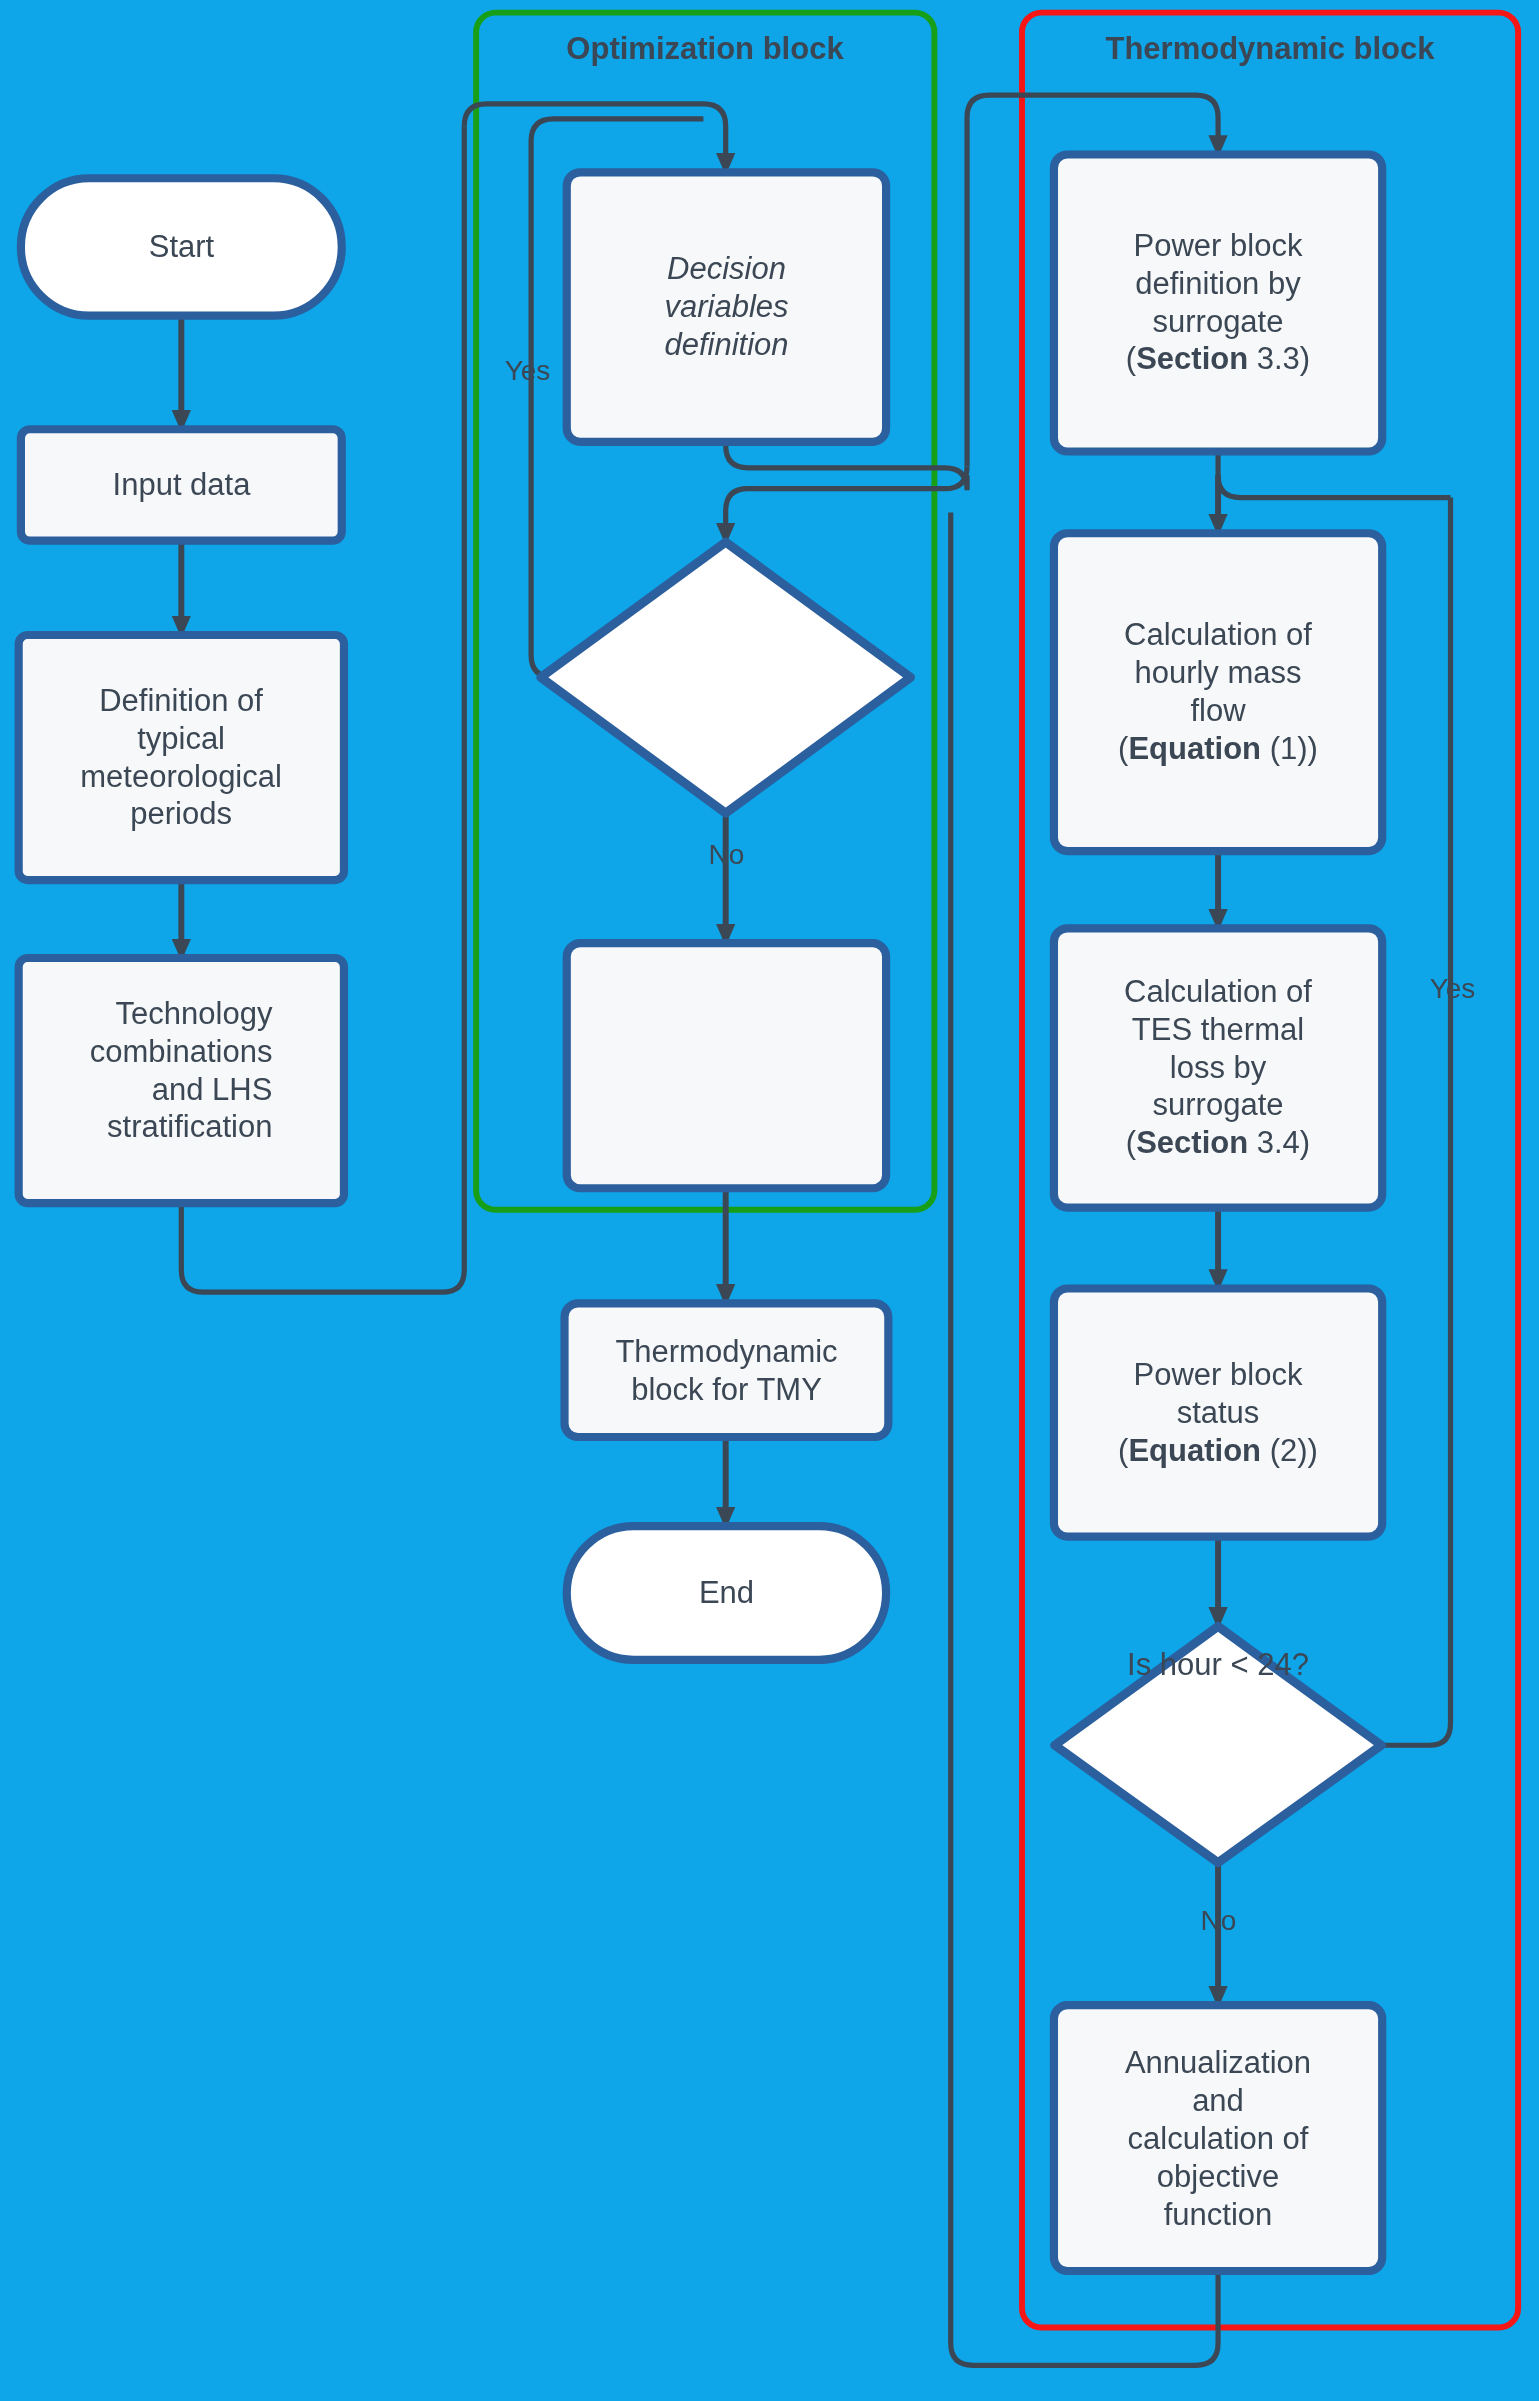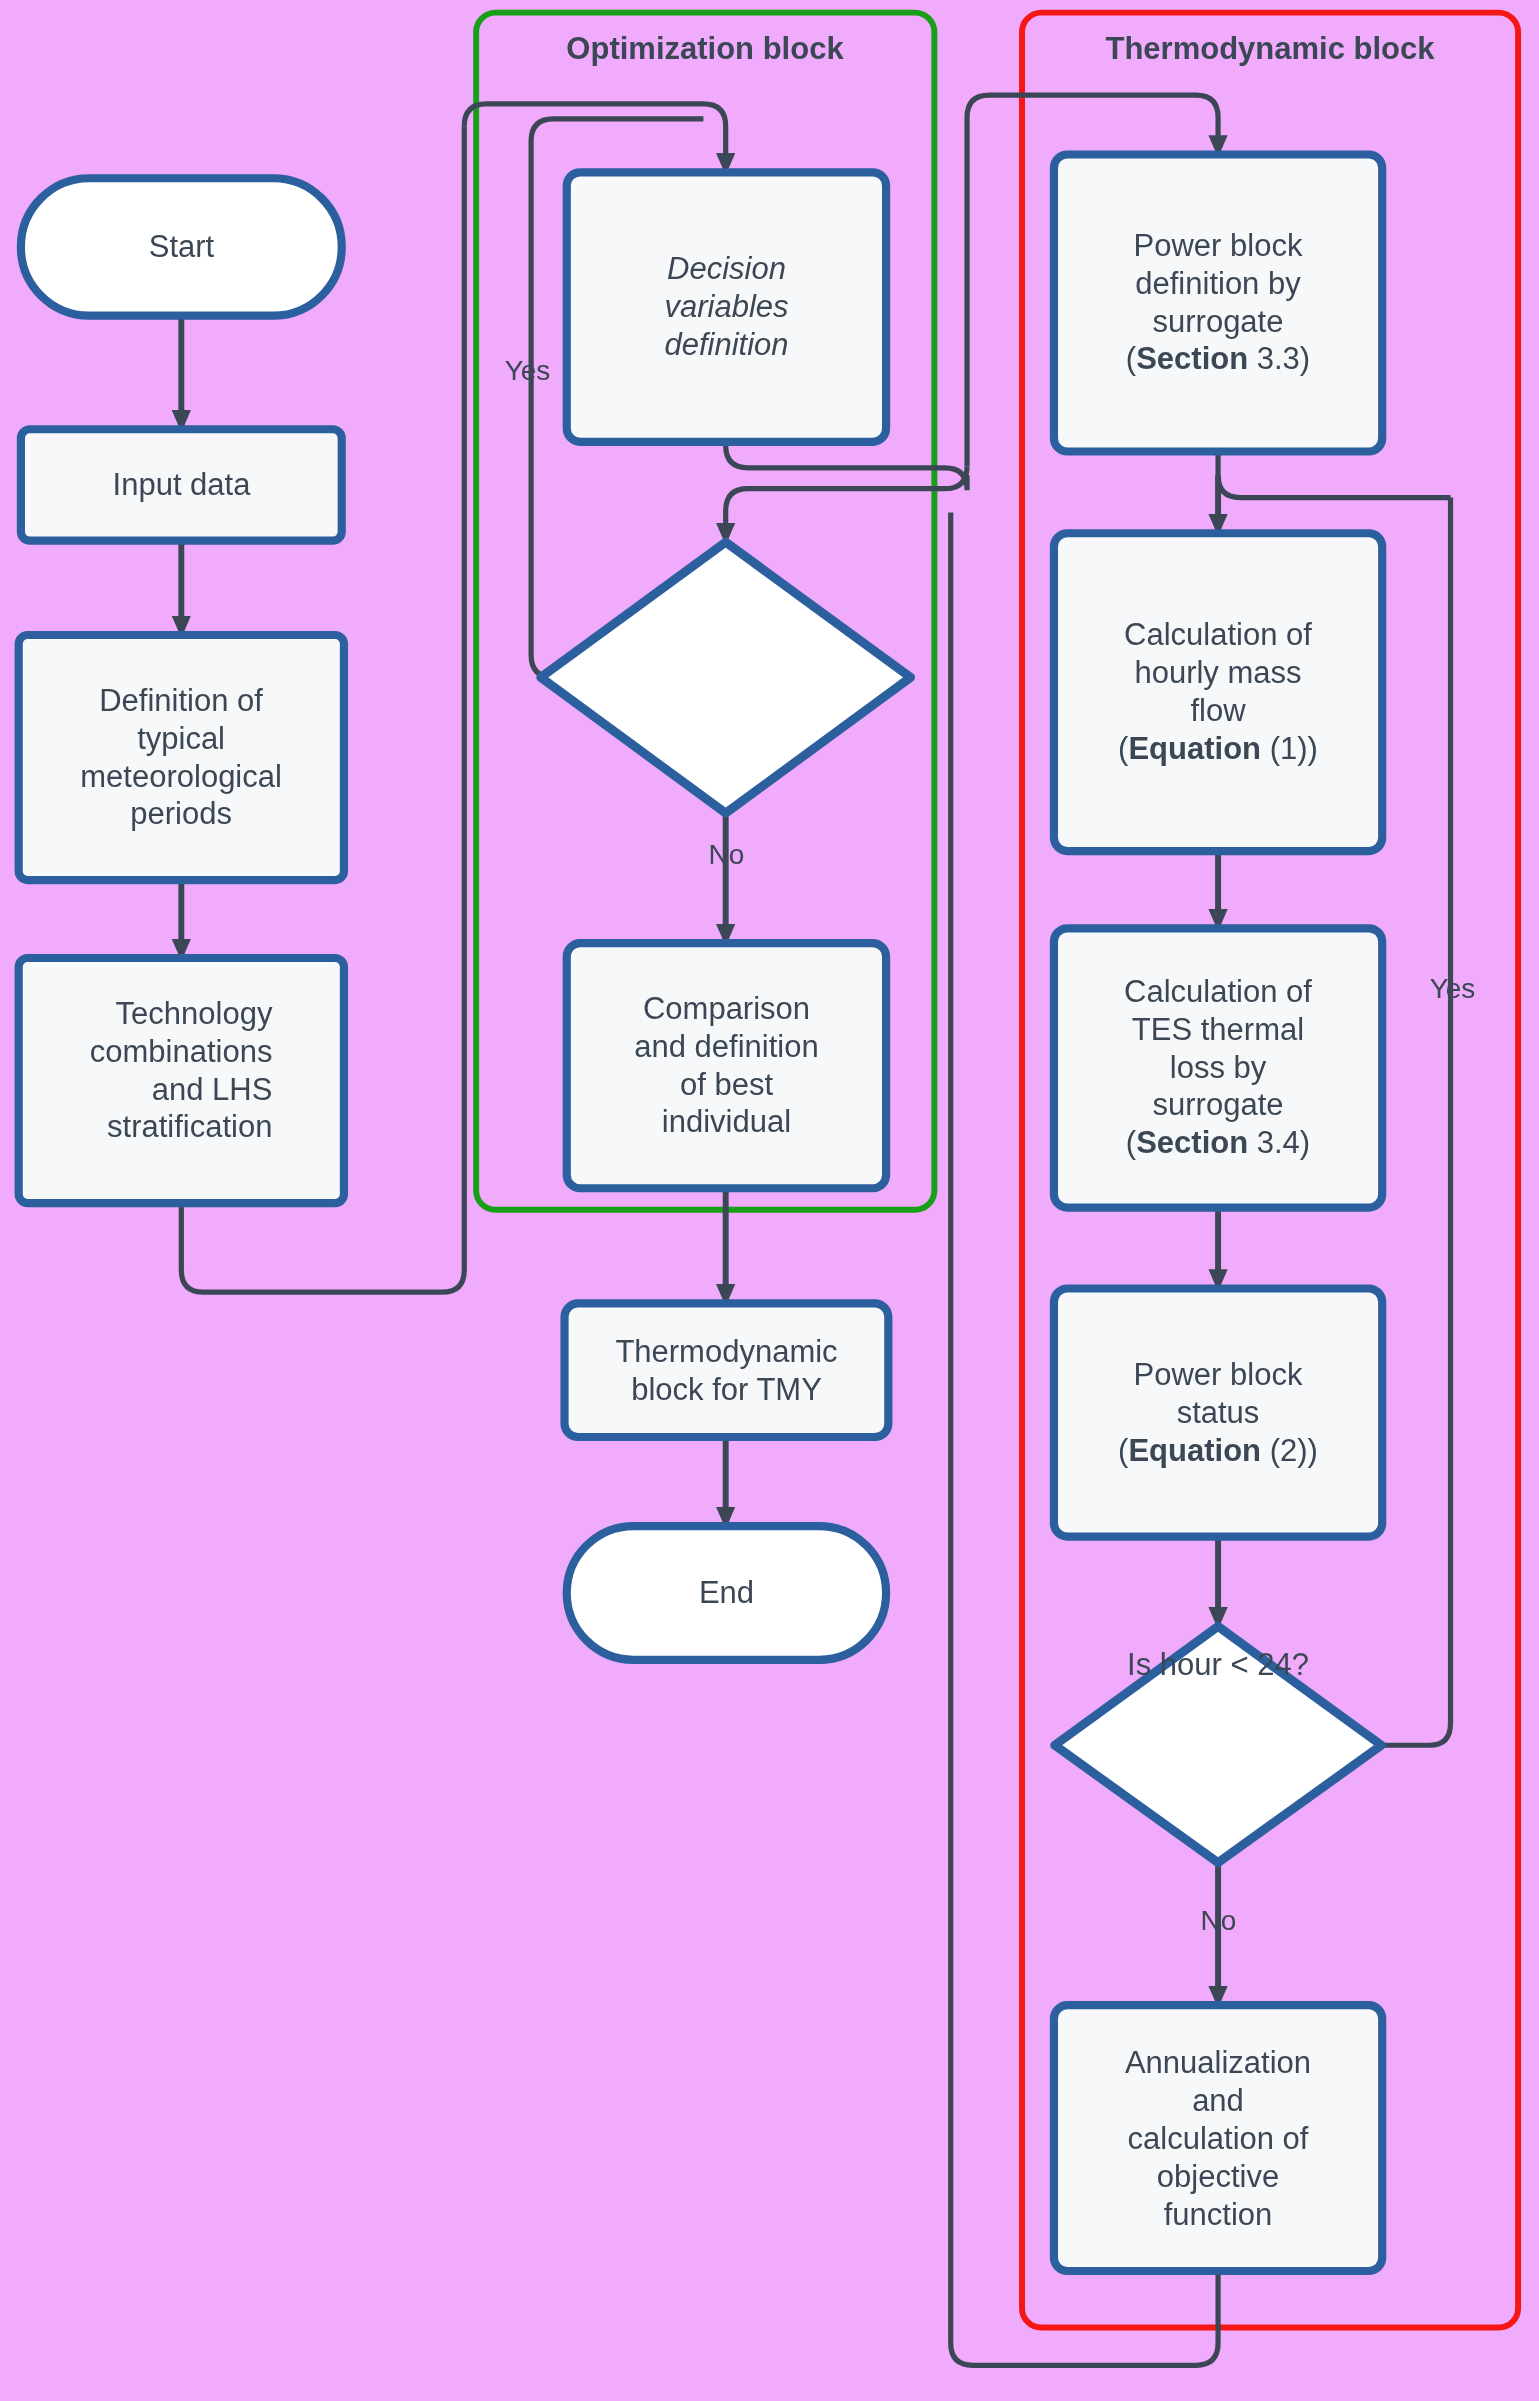--- a/index.html
+++ b/index.html
@@ -7,21 +7,21 @@
     padding: 0;
     background: #ffffff;
   }
   body {
     font-family: "Liberation Sans", sans-serif;
   }
   #canvas {
     position: relative;
     width: 1539px;
     height: 2401px;
-    background: #f0abfc;
+    background: #0ea5e9;
     overflow: hidden;
   }
   svg.layer {
     position: absolute;
     left: 0;
     top: 0;
     width: 1539px;
     height: 2401px;
   }
   .node-text {
@@ -162,24 +162,20 @@
   <div class="node-text" style="left:18.6px; top:948px; width:325px; height:245px;text-align:right;">Technology
 combinations
 and LHS
 stratification</div>
 
   <div class="node-text" style="left:567px; top:172px; width:319px; height:270px;font-style:italic;">Decision
 variables
 definition</div>
 
 
-  <div class="node-text" style="left:567px; top:943px; width:319px; height:245px;">Comparison
-and definition
-of best
-individual</div>
 
   <div class="node-text" style="left:561px; top:1304px; width:331px; height:134px;">Thermodynamic
 block for TMY</div>
 
   <div class="node-text" style="left:567px; top:1526px; width:319px; height:134px;">End</div>
 
   <div class="node-text" style="left:1054px; top:154px; width:328px; height:297px;">
     <span><span>Power block
 definition by
 surrogate

